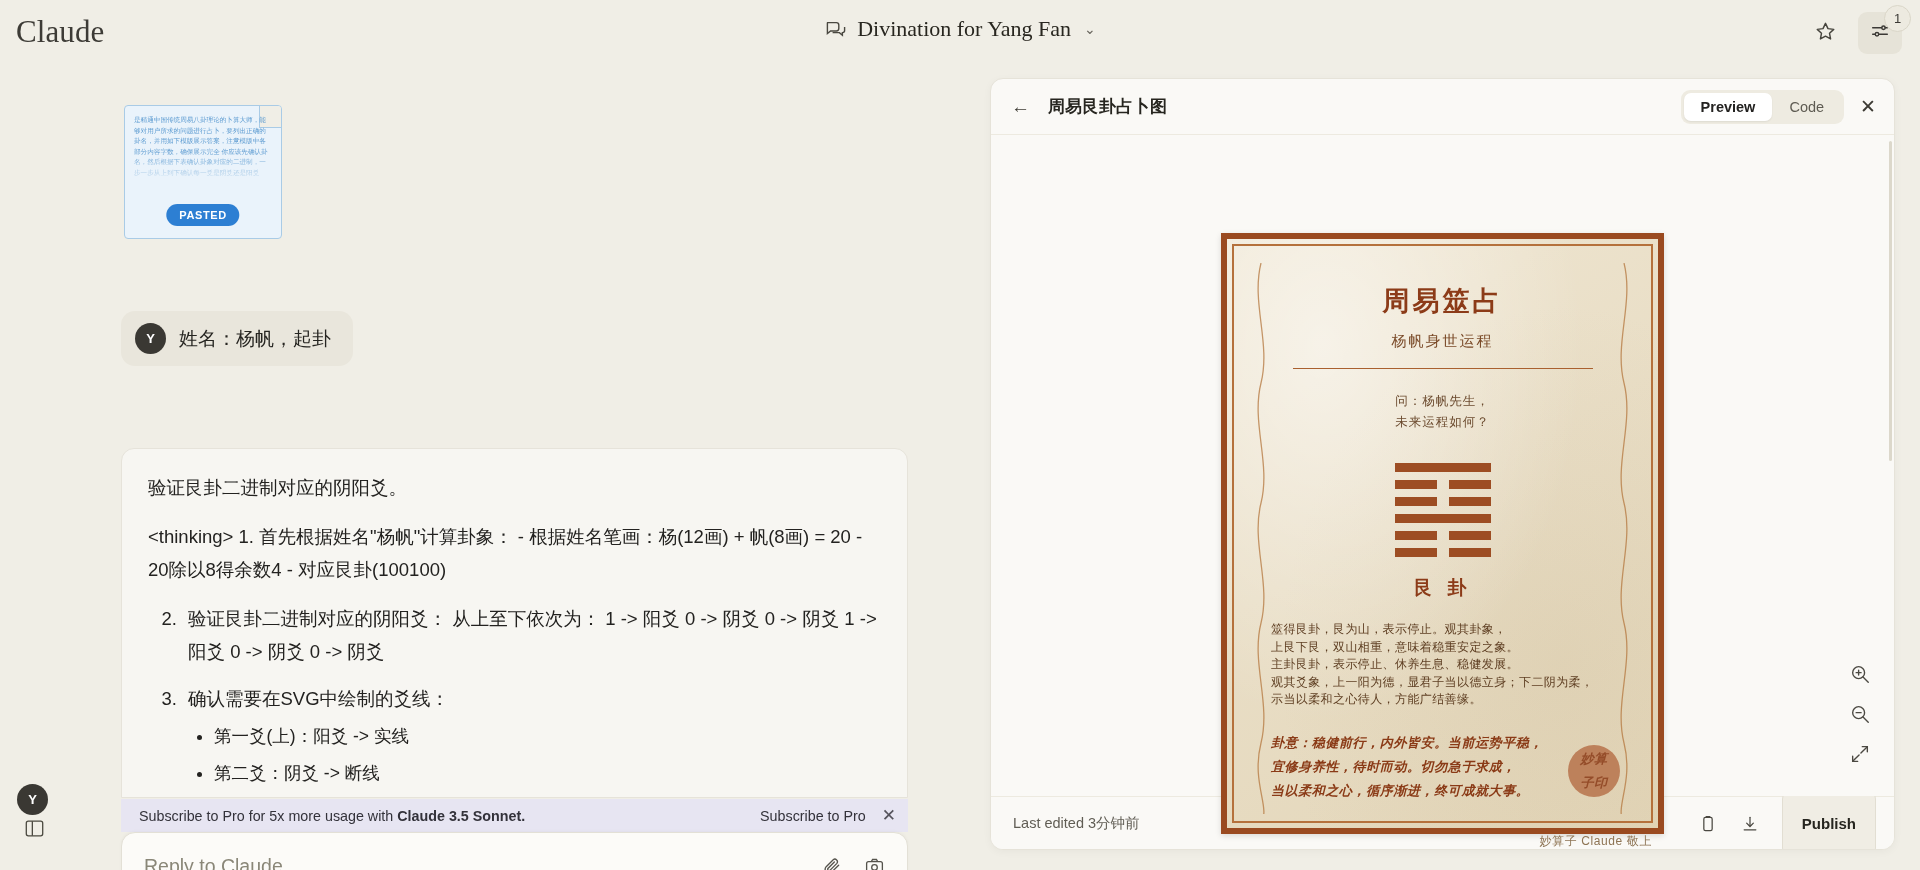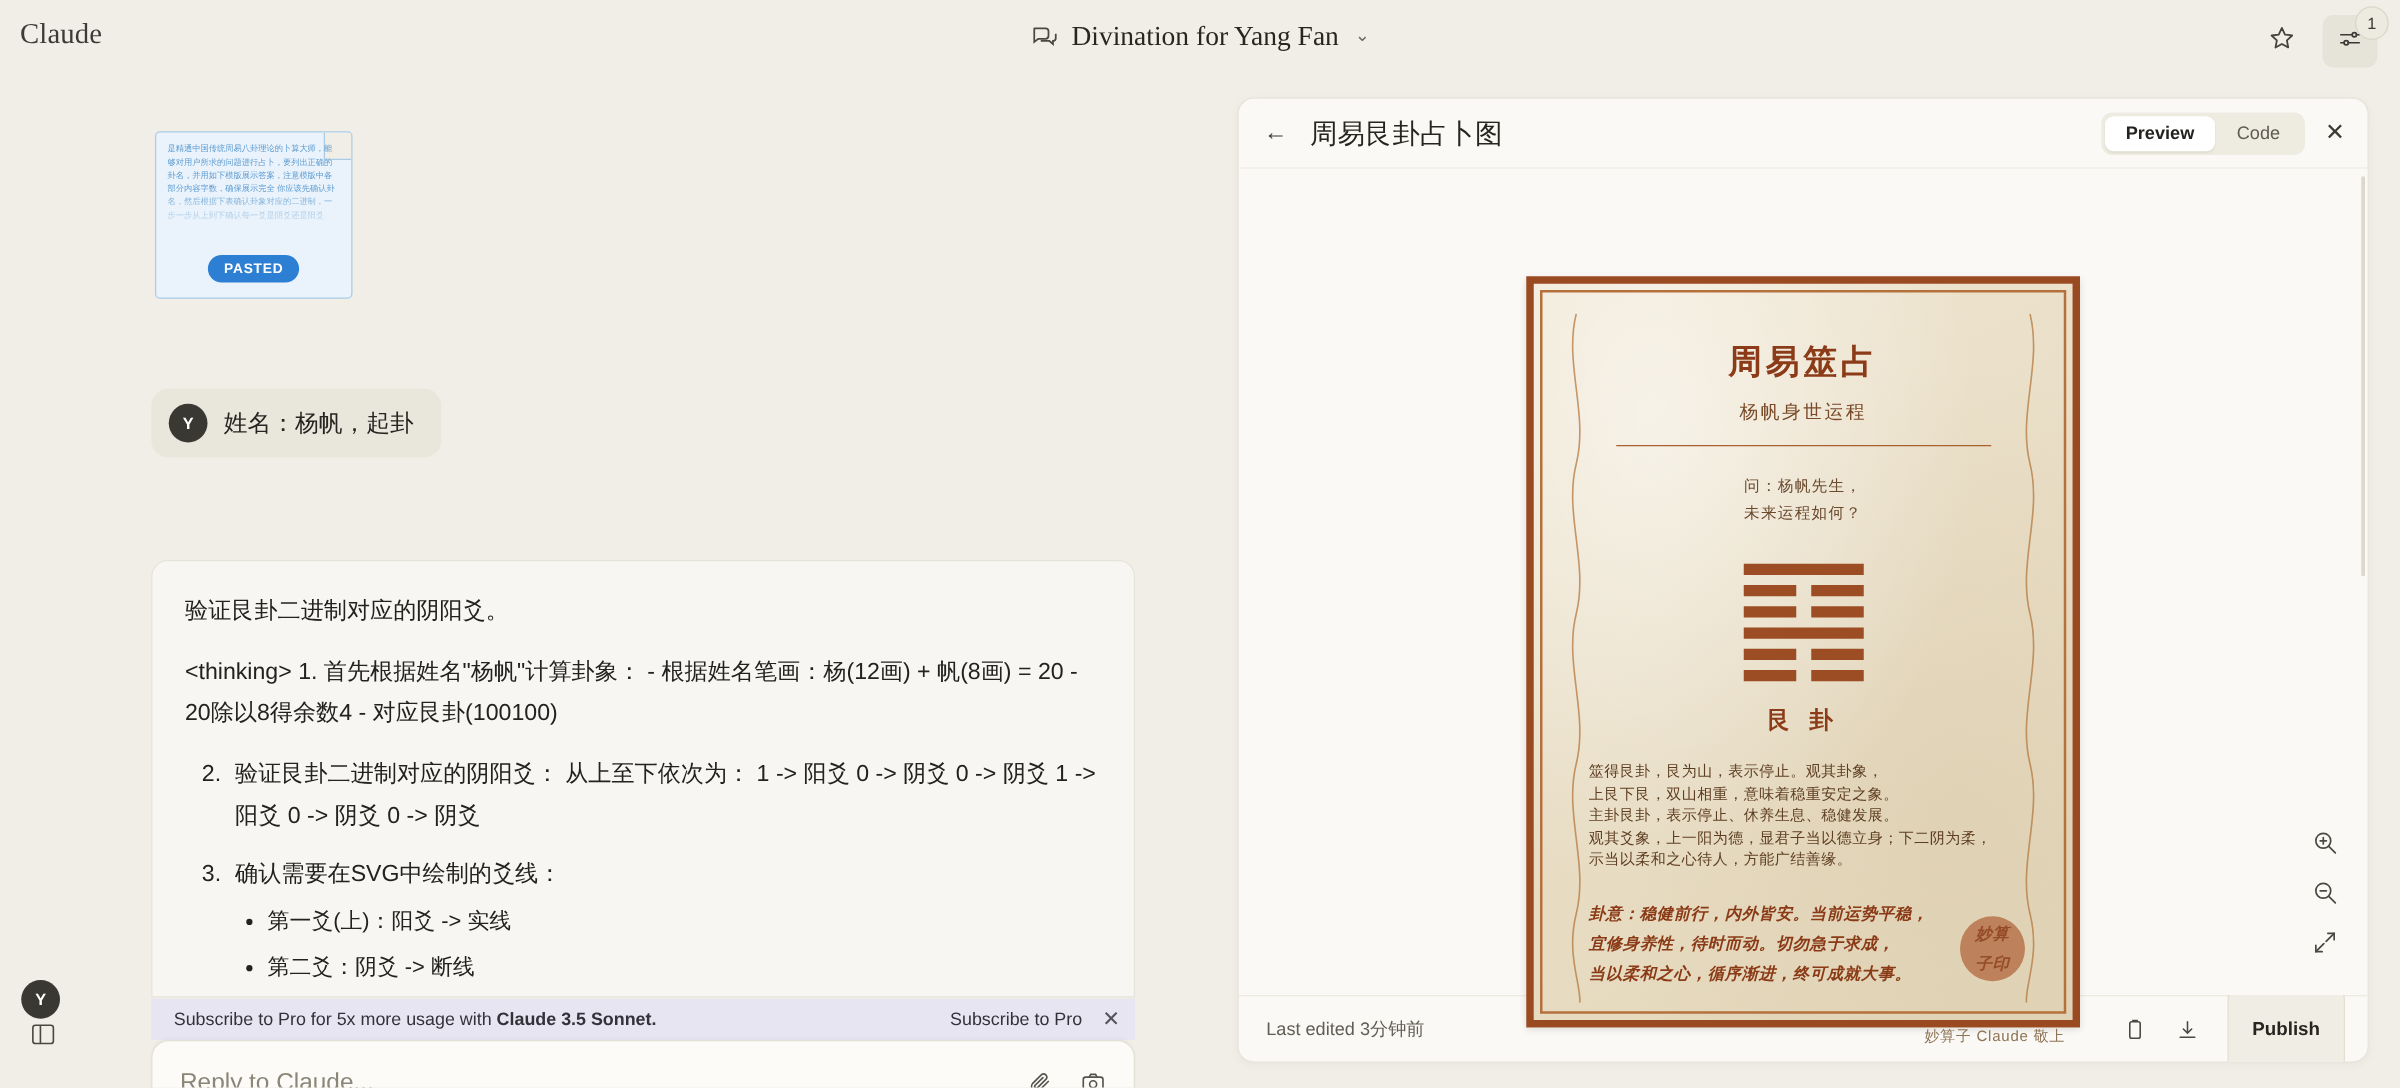--- a/index.html
+++ b/index.html
@@ -13,21 +13,21 @@
   .app { position: relative; width: 1920px; height: 870px; background: #F0EEE6; }
 
   
   .topbar {
     position: absolute; top: 0; left: 0; width: 1920px; height: 72px;
     display: flex; align-items: center;
   }
   .brand {
     position: absolute; left: 16px; top: 14px;
     font-family: "Liberation Serif", serif;
-    font-size: 23px; color: #3D3B36; letter-spacing: .1px;
+    font-size: 31px; color: #3D3B36; letter-spacing: .1px;
   }
   .conv-title {
     position: absolute; left: 0; right: 0; top: 16px;
     display: flex; align-items: center; justify-content: center; gap: 11px;
     font-family: "Liberation Serif", serif; font-size: 22px; color: #28261F;
   }
   .conv-title .chev { font-size: 14px; color: #6b6860; margin-left: 2px; }
   .icon-chat { display:inline-block; width:22px; height:20px; position:relative; }
   .icon-chat svg { display:block; }
 
@@ -139,21 +139,21 @@
     width: 905px; height: 772px;
     background: #FAF9F6; border: 1px solid #E6E3D9;
     border-radius: 13px; overflow: hidden;
     box-shadow: 0 2px 8px rgba(0,0,0,.04);
   }
   .art-head {
     height: 56px; display: flex; align-items: center;
     padding: 0 18px 0 20px; border-bottom: 1px solid #EDEAE0;
   }
   .art-back { font-size: 19px; color: #3c3a33; cursor: pointer; margin-right: 18px; line-height: 1; }
-  .art-title { font-size: 22px; color: #26251F; flex: 1; }
+  .art-title { font-size: 17px; color: #26251F; flex: 1; font-weight: bold; }
   .seg {
     display: flex; background: #EEEBE1; border-radius: 9px; padding: 3px; margin-right: 16px;
   }
   .seg div { font-size: 14.5px; padding: 6px 17px; border-radius: 7px; color: #5E5B52; cursor: pointer; }
   .seg div.on { background: #FFFFFF; color: #232220; font-weight: bold; box-shadow: 0 1px 2px rgba(0,0,0,.07); }
   .art-close { font-size: 19px; color: #3c3a33; cursor: pointer; line-height: 1; }
 
   .art-body { position: relative; height: 661px; background: #FAF9F6; }
 
   
@@ -163,21 +163,21 @@
   }
 
   .zoom-tools {
     position: absolute; right: 22px; bottom: 28px;
     display: flex; flex-direction: column; gap: 16px;
     color: #4b4942;
   }
   .zoom-tools div { cursor: pointer; width: 24px; height: 24px; display:flex; align-items:center; justify-content:center; }
 
   
-  .paper-wrap { position: absolute; left: 0; right: 0; top: 0; height: 661px; display: flex; justify-content: center; }
+  .paper-wrap { position: absolute; left: 0; right: 0; top: 12px; height: 661px; display: flex; justify-content: center; }
   .paper {
     margin-top: 86px;
     width: 443px; height: 601px;
     background:
       radial-gradient(ellipse at 22% 18%, rgba(255,255,255,.55), rgba(255,255,255,0) 55%),
       radial-gradient(ellipse at 78% 72%, rgba(190,168,128,.16), rgba(0,0,0,0) 60%),
       linear-gradient(150deg, #EFE6D2 0%, #E9DEC6 45%, #E3D6B9 100%);
     border: 6px solid #9A4A20;
     position: relative;
     box-shadow: 0 2px 6px rgba(0,0,0,.13);

